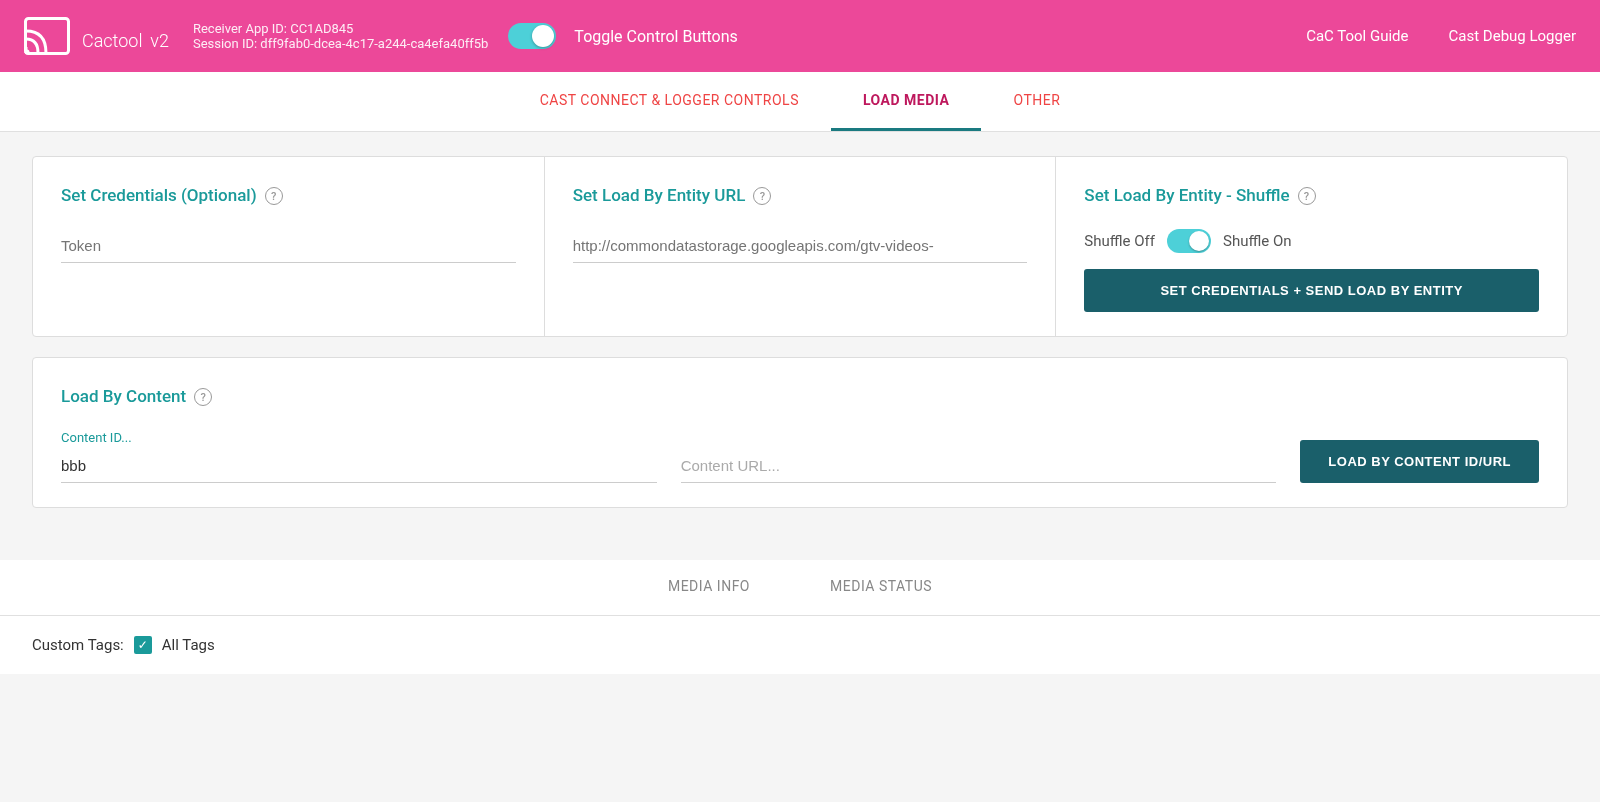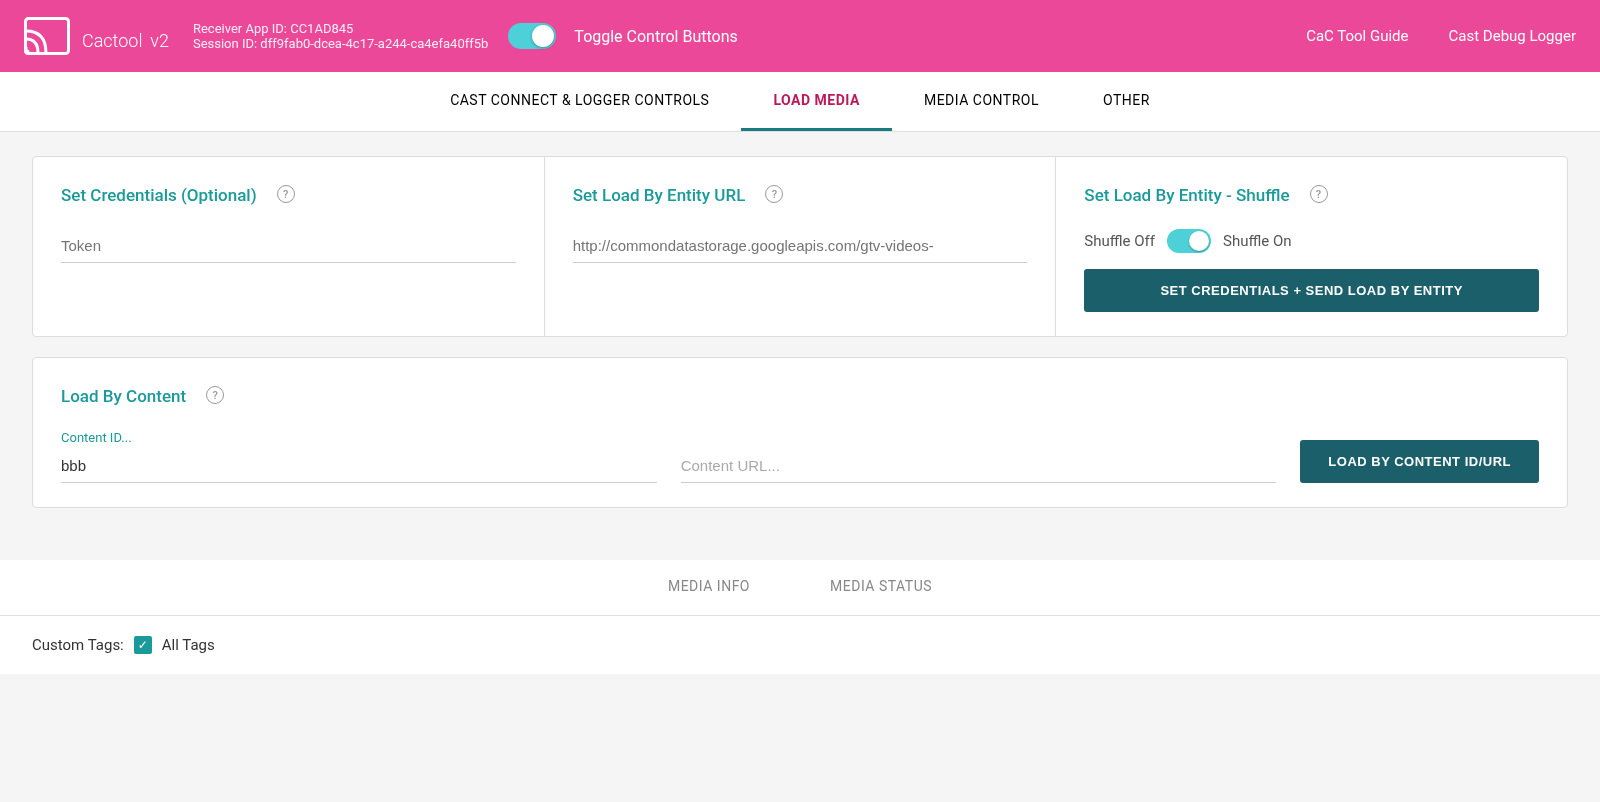--- a/index.html
+++ b/index.html
@@ -78,21 +78,21 @@
     .main-tabs {
       background: white;
       display: flex;
       justify-content: center;
       border-bottom: 1px solid #e0e0e0;
       padding: 0;
     }
     .tab-item {
       padding: 20px 32px;
       font-size: 14px;
-      color: #000000;
+      color: #ef4444;
       cursor: pointer;
       letter-spacing: 0.5px;
       border-bottom: 3px solid transparent;
       text-transform: uppercase;
     }
     .tab-item.active {
       color: #be185d;
       font-weight: 700;
       border-bottom: 3px solid #1a7a80;
     }
@@ -118,22 +118,22 @@
       border-right: 1px solid #ddd;
     }
     .card:last-child {
       border-right: none;
     }
     .card-title {
       color: #1a9a9a;
       font-size: 17px;
       font-weight: 500;
       display: flex;
-      align-items: flex-start;
-      gap: 20px;
+      align-items: flex-end;
+      gap: 8px;
       margin-bottom: 24px;
     }
     .help-icon {
       width: 18px;
       height: 18px;
       border: 1.5px solid #999;
       border-radius: 50%;
       display: inline-flex;
       align-items: center;
       justify-content: center;
@@ -331,21 +331,20 @@
   </div>
   <nav class="header-nav">
     <a href="#">CaC Tool Guide</a>
     <a href="#">Cast Debug Logger</a>
   </nav>
 </header>
 
 <div class="main-tabs">
   <div class="tab-item">CAST CONNECT &amp; LOGGER CONTROLS</div>
   <div class="tab-item active">LOAD MEDIA</div>
-  <div class="tab-item">MEDIA CONTROL</div>
   <div class="tab-item">OTHER</div>
 </div>
 
 <div class="content">
 
   <div class="cards-row">
 
     <div class="card">
       <div class="card-title">
         <span>Set Credentials (Optional)</span>

